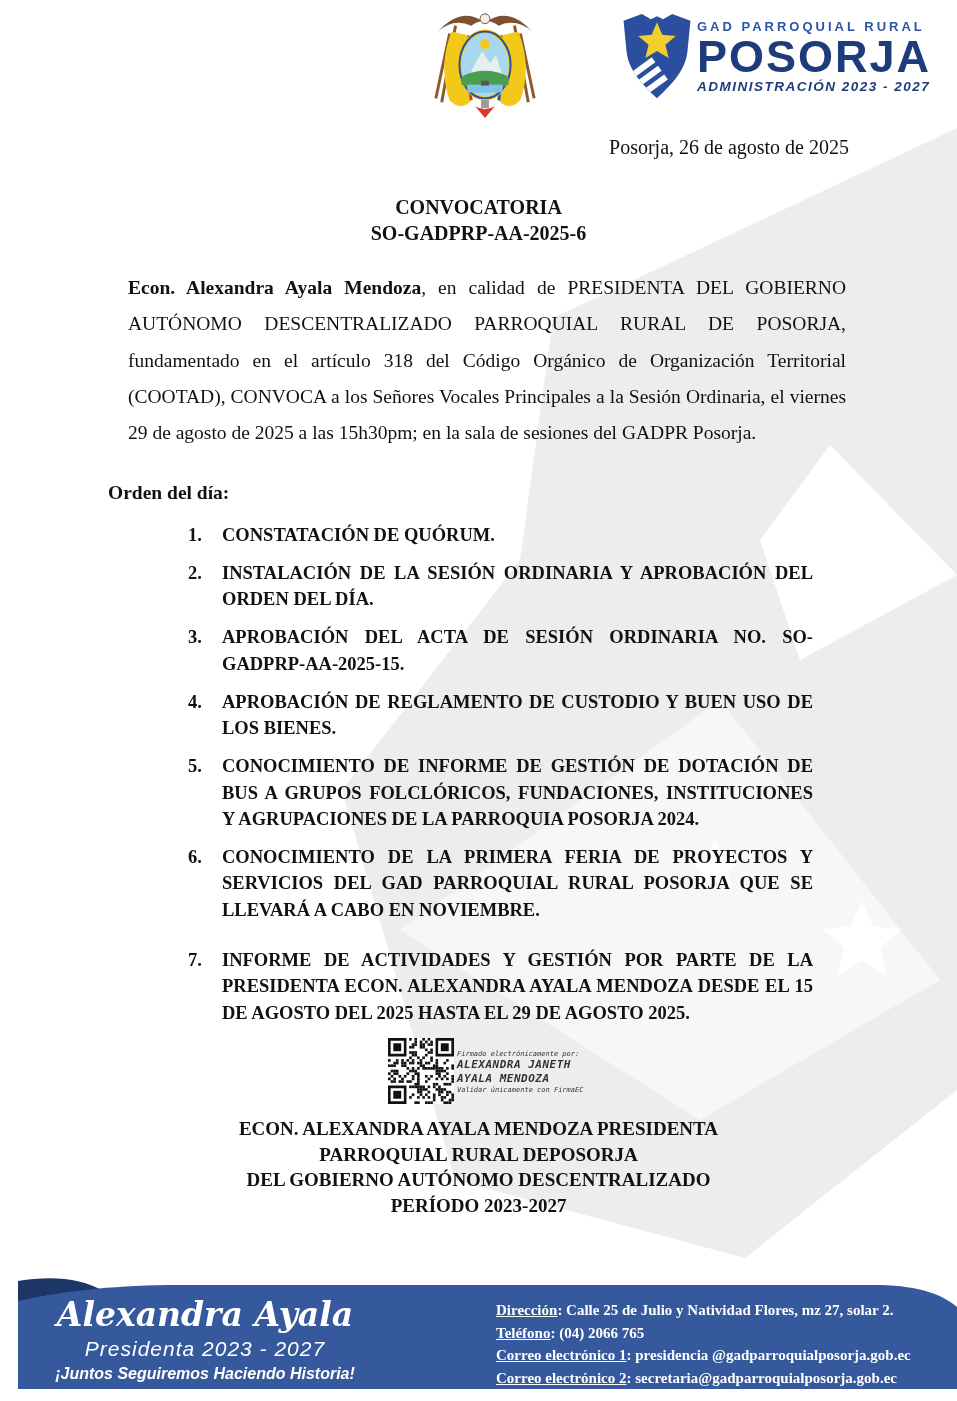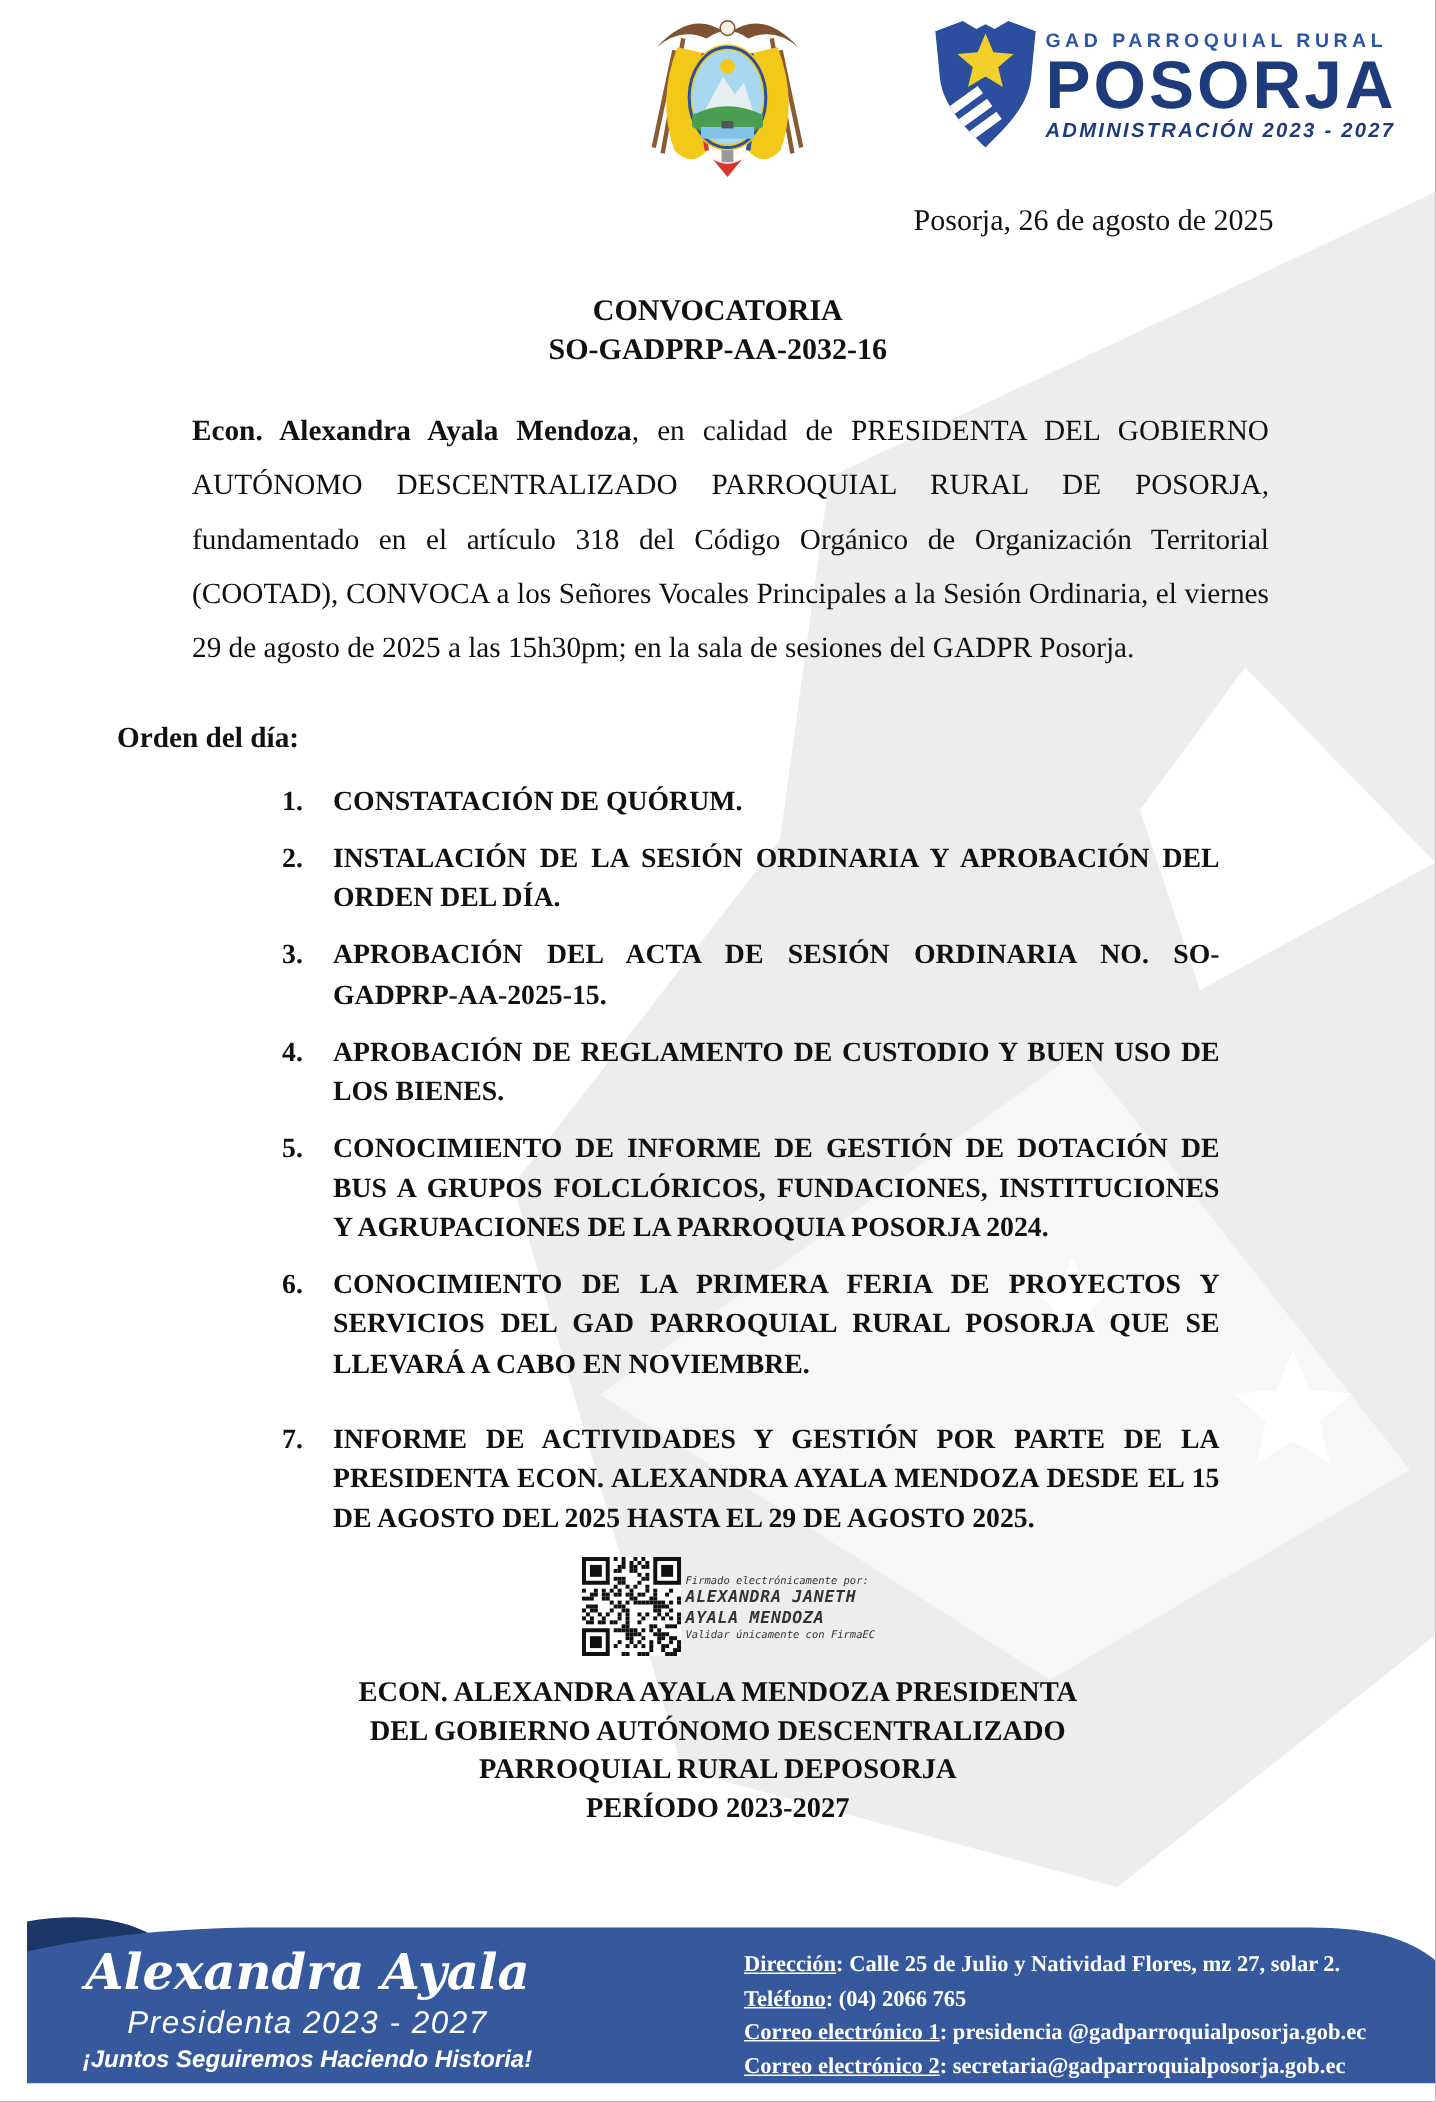--- a/index.html
+++ b/index.html
@@ -23,21 +23,21 @@
   .logo-line3 { color:#1e3c7b; font-weight:bold; font-style:italic; font-size:13.5px; letter-spacing:1.5px; }
 
   .dateline { text-align:right; padding-right:108px; font-size:20px; margin-top:14px; }
 
   .doc-title { text-align:center; margin-top:36px; font-weight:bold; font-size:20px; line-height:1.28; }
 
   .body-par { margin:24px 112px 0 128px; width:718px; font-size:19.5px; line-height:1.86;
               text-align:justify; }
   .body-par .lead { font-weight:bold; }
 
-  .agenda-head { margin:30px 0 0 78px; font-weight:bold; font-size:19.5px; }
+  .agenda-head { margin:30px 0 0 108px; font-weight:bold; font-size:19.5px; }
 
   .agenda { margin:18px 0 0 188px; width:625px; list-style:none; }
   .agenda li { position:relative; padding-left:34px; font-weight:bold; font-size:18.5px;
                line-height:1.42; margin-bottom:12px; }
   .agenda li .num { position:absolute; left:0; top:0; }
   .agenda li .txt { display:block; text-align:justify; }
   .agenda li.item-7 { margin-top:24px; }
 
   
   .stamp-row { display:flex; align-items:flex-start; margin:6px 0 0 388px; gap:3px;font-style:italic; }
@@ -128,21 +128,21 @@
           <span class="logo-name">POSORJA</span>
           <span class="logo-line3">ADMINISTRACIÓN 2023 - 2027</span>
         </div>
       </div>
     </div>
 
     <div class="dateline">Posorja, 26 de agosto de 2025</div>
 
     <div class="doc-title">
       <div>CONVOCATORIA</div>
-      <div>SO-GADPRP-AA-2032-16</div>
+      <div>SO-GADPRP-AA-2025-6</div>
     </div>
 
     <p class="body-par"><span class="lead">Econ. Alexandra Ayala Mendoza</span><span>, en calidad de PRESIDENTA DEL GOBIERNO AUTÓNOMO DESCENTRALIZADO PARROQUIAL RURAL DE POSORJA, fundamentado en el artículo 318 del Código Orgánico de Organización Territorial (COOTAD), CONVOCA a los Señores Vocales Principales a la Sesión Ordinaria, el viernes 29 de agosto de 2025 a las 15h30pm; en la sala de sesiones del GADPR Posorja.</span></p>
 
     <div class="agenda-head">Orden del día:</div>
 
     <ol class="agenda">
       <li>
           <span class="num">1.</span>
           <span class="txt">CONSTATACIÓN DE QUÓRUM.</span>
@@ -372,22 +372,22 @@
       <div class="stamp-text">
         <div class="stamp-small">Firmado electrónicamente por:</div>
         <div class="stamp-name">ALEXANDRA JANETH</div>
         <div class="stamp-name">AYALA MENDOZA</div>
         <div class="stamp-small">Validar únicamente con FirmaEC</div>
       </div>
     </div>
 
     <div class="sig-block">
       <div>ECON. ALEXANDRA AYALA MENDOZA PRESIDENTA</div>
+      <div>PARROQUIAL RURAL DEPOSORJA</div>
       <div>DEL GOBIERNO AUTÓNOMO DESCENTRALIZADO</div>
-      <div>PARROQUIAL RURAL DEPOSORJA</div>
       <div>PERÍODO 2023-2027</div>
     </div>
 
   </div>
 
   <div class="footer">
     <svg viewBox="0 0 957 120" xmlns="http://www.w3.org/2000/svg">
       <path d="M0,12 C35,6 65,10 85,22 L85,30 C50,22 20,26 0,34 Z" fill="#1c3667"></path>
       <path d="M0,32 C45,22 90,17 150,16 L855,16 C912,16 938,30 957,58 L957,120 L0,120 Z" fill="#35599c"></path>
     </svg>

